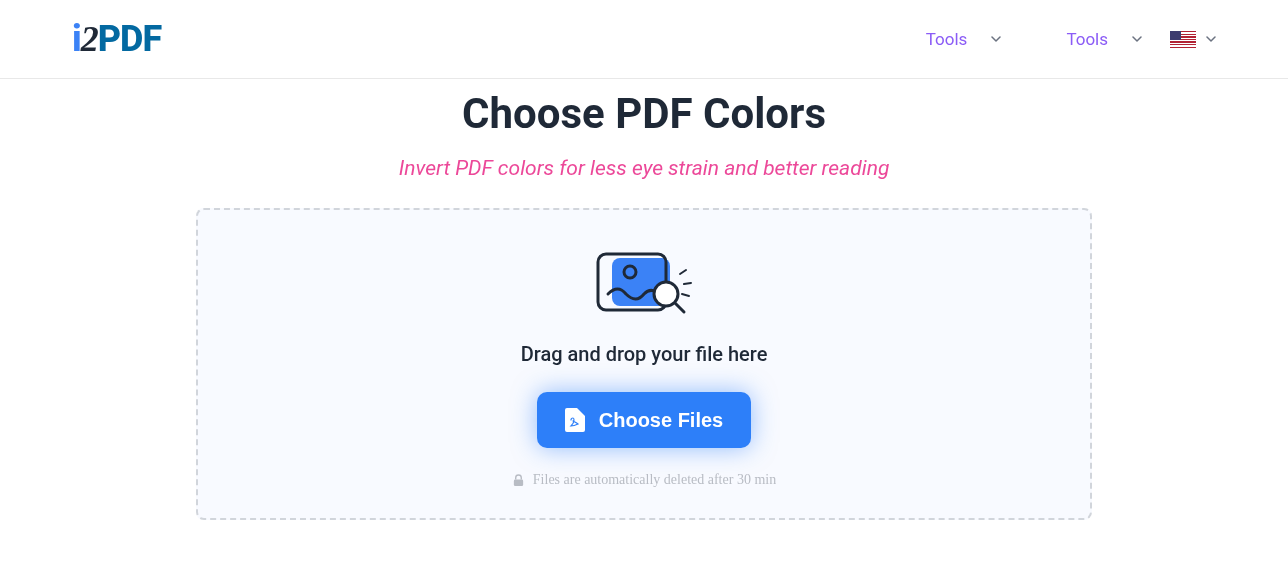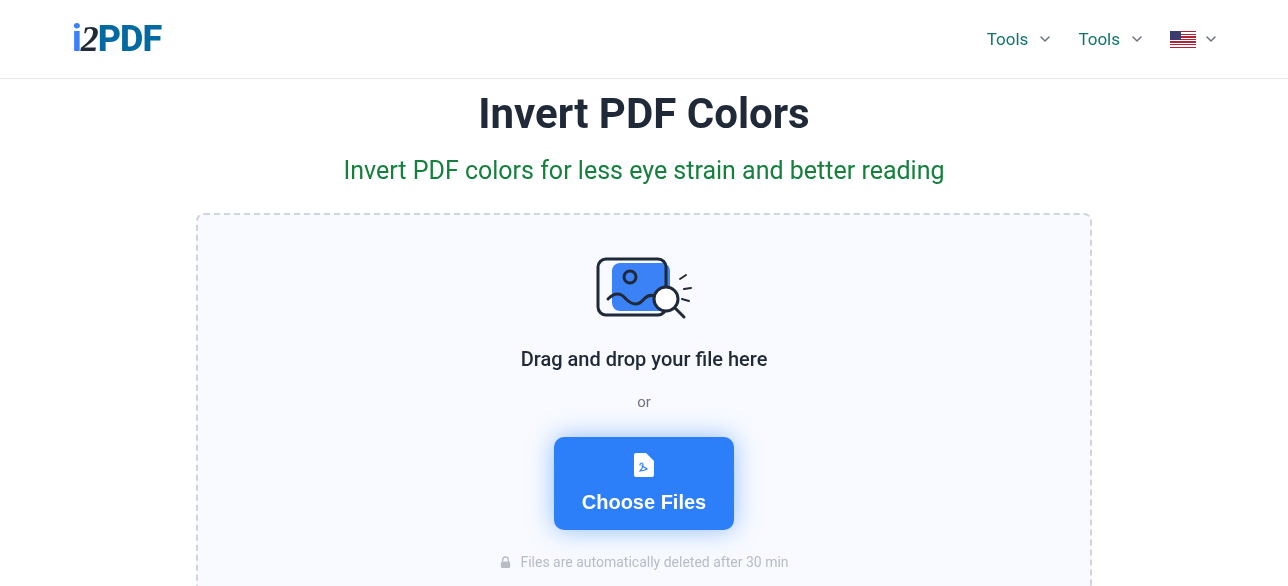--- a/index.html
+++ b/index.html
@@ -42,24 +42,25 @@
       color: #0369a1;
     }
     .nav {
       display: flex;
       align-items: center;
       gap: 28px;
     }
     .nav-item {
       display: flex;
       align-items: center;
-      gap: 12px;
-      color: #0f766e;
+      gap: 24px;
+      color: #8b5cf6;
       font-size: 17px;
       cursor: pointer;
+      margin-left: 37px;
     }
     .chevron-down {
       width: 10px;
       height: 10px;
     }
     .flag {
       width: 26px;
       height: 17px;
       display: inline-block;
       position: relative;
@@ -99,23 +100,24 @@
       text-align: center;
       padding-top: 0;
     }
     .page-title {
       font-size: 42px;
       font-weight: 700;
       color: #1f2937;
       margin-top: 10px;
     }
     .page-subtitle {
-      font-size: 25px;
-      color: #15803d;
+      font-size: 21px;
+      color: #ec4899;
       margin-top: 18px;
+      font-style: italic;
     }
     .dropzone {
       margin: 28px auto 0;
       width: 896px;
       border: 2px dashed #d1d5db;
       border-radius: 8px;
       background: #f8faff;
       padding: 40px 20px 30px;
       text-align: center;
     }
@@ -141,34 +143,34 @@
       gap: 14px;
       background: #2d7ff9;
       color: #fff;
       border: none;
       border-radius: 10px;
       padding: 16px 28px;
       font-size: 20px;
       font-weight: 600;
       cursor: pointer;
       box-shadow: 0 0 24px rgba(45, 127, 249, 0.5);
-      flex-direction: column;
     }
     .file-icon {
       width: 20px;
       height: 24px;
     }
     .delete-note {
       margin-top: 24px;
       font-size: 14px;
       color: #b8bcc4;
       display: flex;
       align-items: center;
       justify-content: center;
       gap: 8px;
+      font-family: Liberation Serif, serif;
     }
     .lock-icon {
       width: 13px;
       height: 13px;
     }
   </style>
 </head>
 <body>
 
 <header class="header">
@@ -193,37 +195,36 @@
     <div class="lang-selector">
       <span class="flag"></span>
       <svg class="chevron-down" viewBox="0 0 10 6" fill="none">
           <path d="M1 1L5 5L9 1" stroke="#6b7280" stroke-width="1.5" stroke-linecap="round" stroke-linejoin="round"></path>
         </svg>
     </div>
   </nav>
 </header>
 
 <main class="main">
-  <h1 class="page-title">Invert PDF Colors</h1>
+  <h1 class="page-title">Choose PDF Colors</h1>
   <p class="page-subtitle">Invert PDF colors for less eye strain and better reading</p>
 
   <div class="dropzone">
     <svg class="dropzone-illustration" viewBox="0 0 100 70">
       <rect x="18" y="8" width="58" height="48" rx="8" fill="#3b82f6"></rect>
       <path d="M12 4 h52 a8 8 0 0 1 8 8 v40 a8 8 0 0 1 -8 8 h-52 a8 8 0 0 1 -8 -8 v-40 a8 8 0 0 1 8 -8 z" fill="none" stroke="#1f2937" stroke-width="3"></path>
       <circle cx="36" cy="22" r="6" fill="none" stroke="#1f2937" stroke-width="3"></circle>
       <path d="M14 44 q10 -10 18 0 q10 10 18 0 q6 -6 12 -2" fill="none" stroke="#1f2937" stroke-width="3" stroke-linecap="round"></path>
       <circle cx="72" cy="44" r="12" fill="#fff" stroke="#1f2937" stroke-width="3"></circle>
       <line x1="81" y1="53" x2="90" y2="62" stroke="#1f2937" stroke-width="3" stroke-linecap="round"></line>
       <line x1="86" y1="24" x2="92" y2="20" stroke="#1f2937" stroke-width="2" stroke-linecap="round"></line>
       <line x1="90" y1="34" x2="97" y2="33" stroke="#1f2937" stroke-width="2" stroke-linecap="round"></line>
       <line x1="88" y1="44" x2="95" y2="46" stroke="#1f2937" stroke-width="2" stroke-linecap="round"></line>
     </svg>
     <div class="dropzone-text">Drag and drop your file here</div>
-    <div class="dropzone-or">or</div>
     <button class="choose-btn">
       <svg class="file-icon" viewBox="0 0 20 24" fill="#fff">
         <path d="M12 0 H2 a2 2 0 0 0 -2 2 v20 a2 2 0 0 0 2 2 h16 a2 2 0 0 0 2 -2 V8 z M12 1 v6 h6 z" fill="#fff"></path>
         <path d="M6 12 c0 -1 1 -2 2 -2 c1 0 1 1 1 2 c0 2 -2 5 -3 6 c2 0 5 -1 7 -2 c-1 -1 -3 -2 -5 -3" fill="none" stroke="#2d7ff9" stroke-width="1.2" stroke-linecap="round"></path>
       </svg>
       <span>Choose Files</span>
     </button>
     <div class="delete-note">
       <svg class="lock-icon" viewBox="0 0 14 14" fill="#b8bcc4">
         <rect x="2" y="6" width="10" height="7" rx="1.5"></rect>

